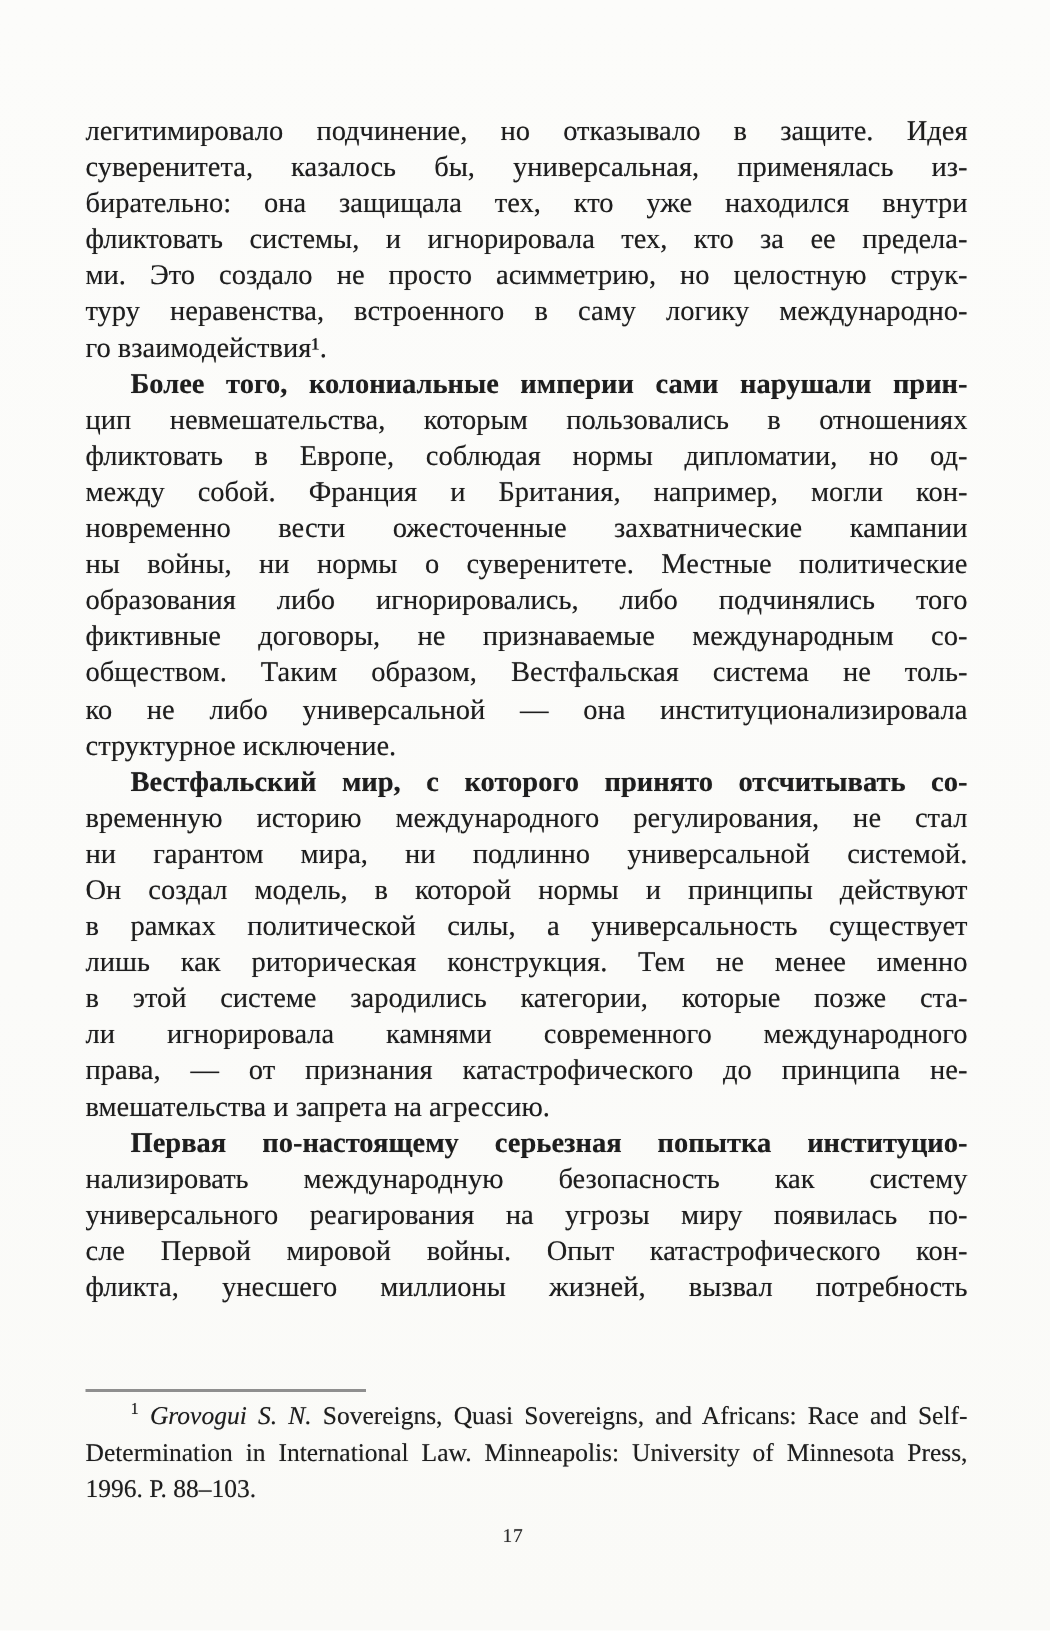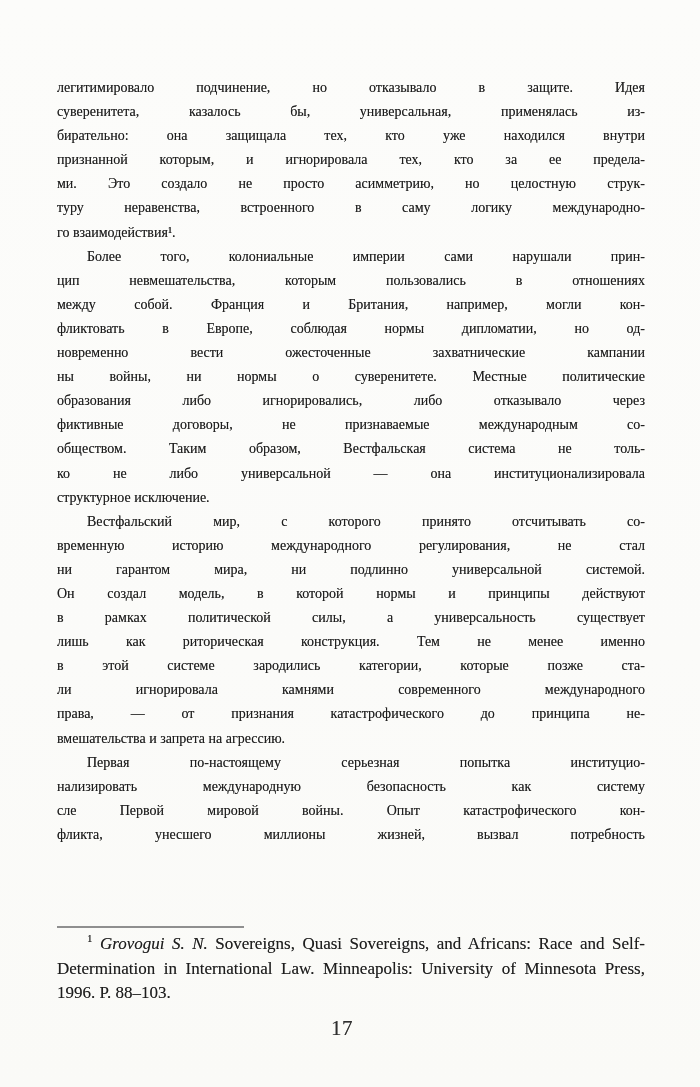--- a/index.html
+++ b/index.html
@@ -17,36 +17,37 @@
   .scan-page {
     position: absolute;
     inset: 0;
   }
   .text-block {
     position: absolute;
     left: 57px;
     top: 76px;
     width: 588px;
     color: #1e1e1e;
-    font-size: 14px;
+    font-size: 19px;
     text-shadow: 0 0 0.5px rgba(25,25,25,0.55);
   }
   .paragraph {
     margin: 0;
   }
   .line {
     height: 24.1px;
     line-height: 24.1px;
     text-align: justify;
     text-align-last: justify;
     -moz-text-align-last: justify;
     overflow: visible;
   }
   .line.indent {
     text-indent: 30px;
+    font-weight: bold;
   }
   .line.endpar {
     text-align-last: left;
     -moz-text-align-last: left;
   }
   .separator {
     position: absolute;
     left: 57px;
     top: 926px;
     width: 187px;
@@ -72,69 +73,70 @@
   }
   .fn-author {
     font-style: italic;
   }
   .page-number {
     position: absolute;
     left: 57px;
     top: 1016px;
     width: 570px;
     text-align: center;
-    font-size: 21px;
+    font-size: 13px;
     color: #2e2e2e;
     letter-spacing: 0.5px;
     text-shadow: 0 0 0.5px rgba(25,25,25,0.5);
   }
 </style>
 </head>
 <body>
 
 <div class="scan-page">
 
   <div class="text-block">
       <div class="paragraph">
         <div class="line">легитимировало подчинение, но отказывало в защите. Идея</div>
         <div class="line">суверенитета, казалось бы, универсальная, применялась из-</div>
         <div class="line">бирательно: она защищала тех, кто уже находился внутри</div>
-        <div class="line">признанной которым, и игнорировала тех, кто за ее предела-</div>
+        <div class="line">фликтовать системы, и игнорировала тех, кто за ее предела-</div>
         <div class="line">ми. Это создало не просто асимметрию, но целостную струк-</div>
         <div class="line">туру неравенства, встроенного в саму логику международно-</div>
         <div class="line endpar">го взаимодействия¹.</div>
       </div>
       <div class="paragraph">
         <div class="line indent">Более того, колониальные империи сами нарушали прин-</div>
         <div class="line">цип невмешательства, которым пользовались в отношениях</div>
+        <div class="line">фликтовать в Европе, соблюдая нормы дипломатии, но од-</div>
         <div class="line">между собой. Франция и Британия, например, могли кон-</div>
-        <div class="line">фликтовать в Европе, соблюдая нормы дипломатии, но од-</div>
         <div class="line">новременно вести ожесточенные захватнические кампании</div>
         <div class="line">ны войны, ни нормы о суверенитете. Местные политические</div>
-        <div class="line">образования либо игнорировались, либо отказывало через</div>
+        <div class="line">образования либо игнорировались, либо подчинялись того</div>
         <div class="line">фиктивные договоры, не признаваемые международным со-</div>
         <div class="line">обществом. Таким образом, Вестфальская система не толь-</div>
         <div class="line">ко не либо универсальной — она институционализировала</div>
         <div class="line endpar">структурное исключение.</div>
       </div>
       <div class="paragraph">
         <div class="line indent">Вестфальский мир, с которого принято отсчитывать со-</div>
         <div class="line">временную историю международного регулирования, не стал</div>
         <div class="line">ни гарантом мира, ни подлинно универсальной системой.</div>
         <div class="line">Он создал модель, в которой нормы и принципы действуют</div>
         <div class="line">в рамках политической силы, а универсальность существует</div>
         <div class="line">лишь как риторическая конструкция. Тем не менее именно</div>
         <div class="line">в этой системе зародились категории, которые позже ста-</div>
         <div class="line">ли игнорировала камнями современного международного</div>
         <div class="line">права, — от признания катастрофического до принципа не-</div>
         <div class="line endpar">вмешательства и запрета на агрессию.</div>
       </div>
       <div class="paragraph">
         <div class="line indent">Первая по-настоящему серьезная попытка институцио-</div>
         <div class="line">нализировать международную безопасность как систему</div>
+        <div class="line">универсального реагирования на угрозы миру появилась по-</div>
         <div class="line">сле Первой мировой войны. Опыт катастрофического кон-</div>
         <div class="line">фликта, унесшего миллионы жизней, вызвал потребность</div>
       </div>
     </div>
 
   <div class="separator"></div>
 
   <div class="footnote"><span class="fn-marker">1</span> <span class="fn-author">Grovogui S. N.</span> <span class="fn-text">Sovereigns, Quasi Sovereigns, and Africans: Race and Self-Determination in International Law. Minneapolis: University of Minnesota Press, 1996. P. 88–103.</span></div>
 
   <div class="page-number">17</div>

